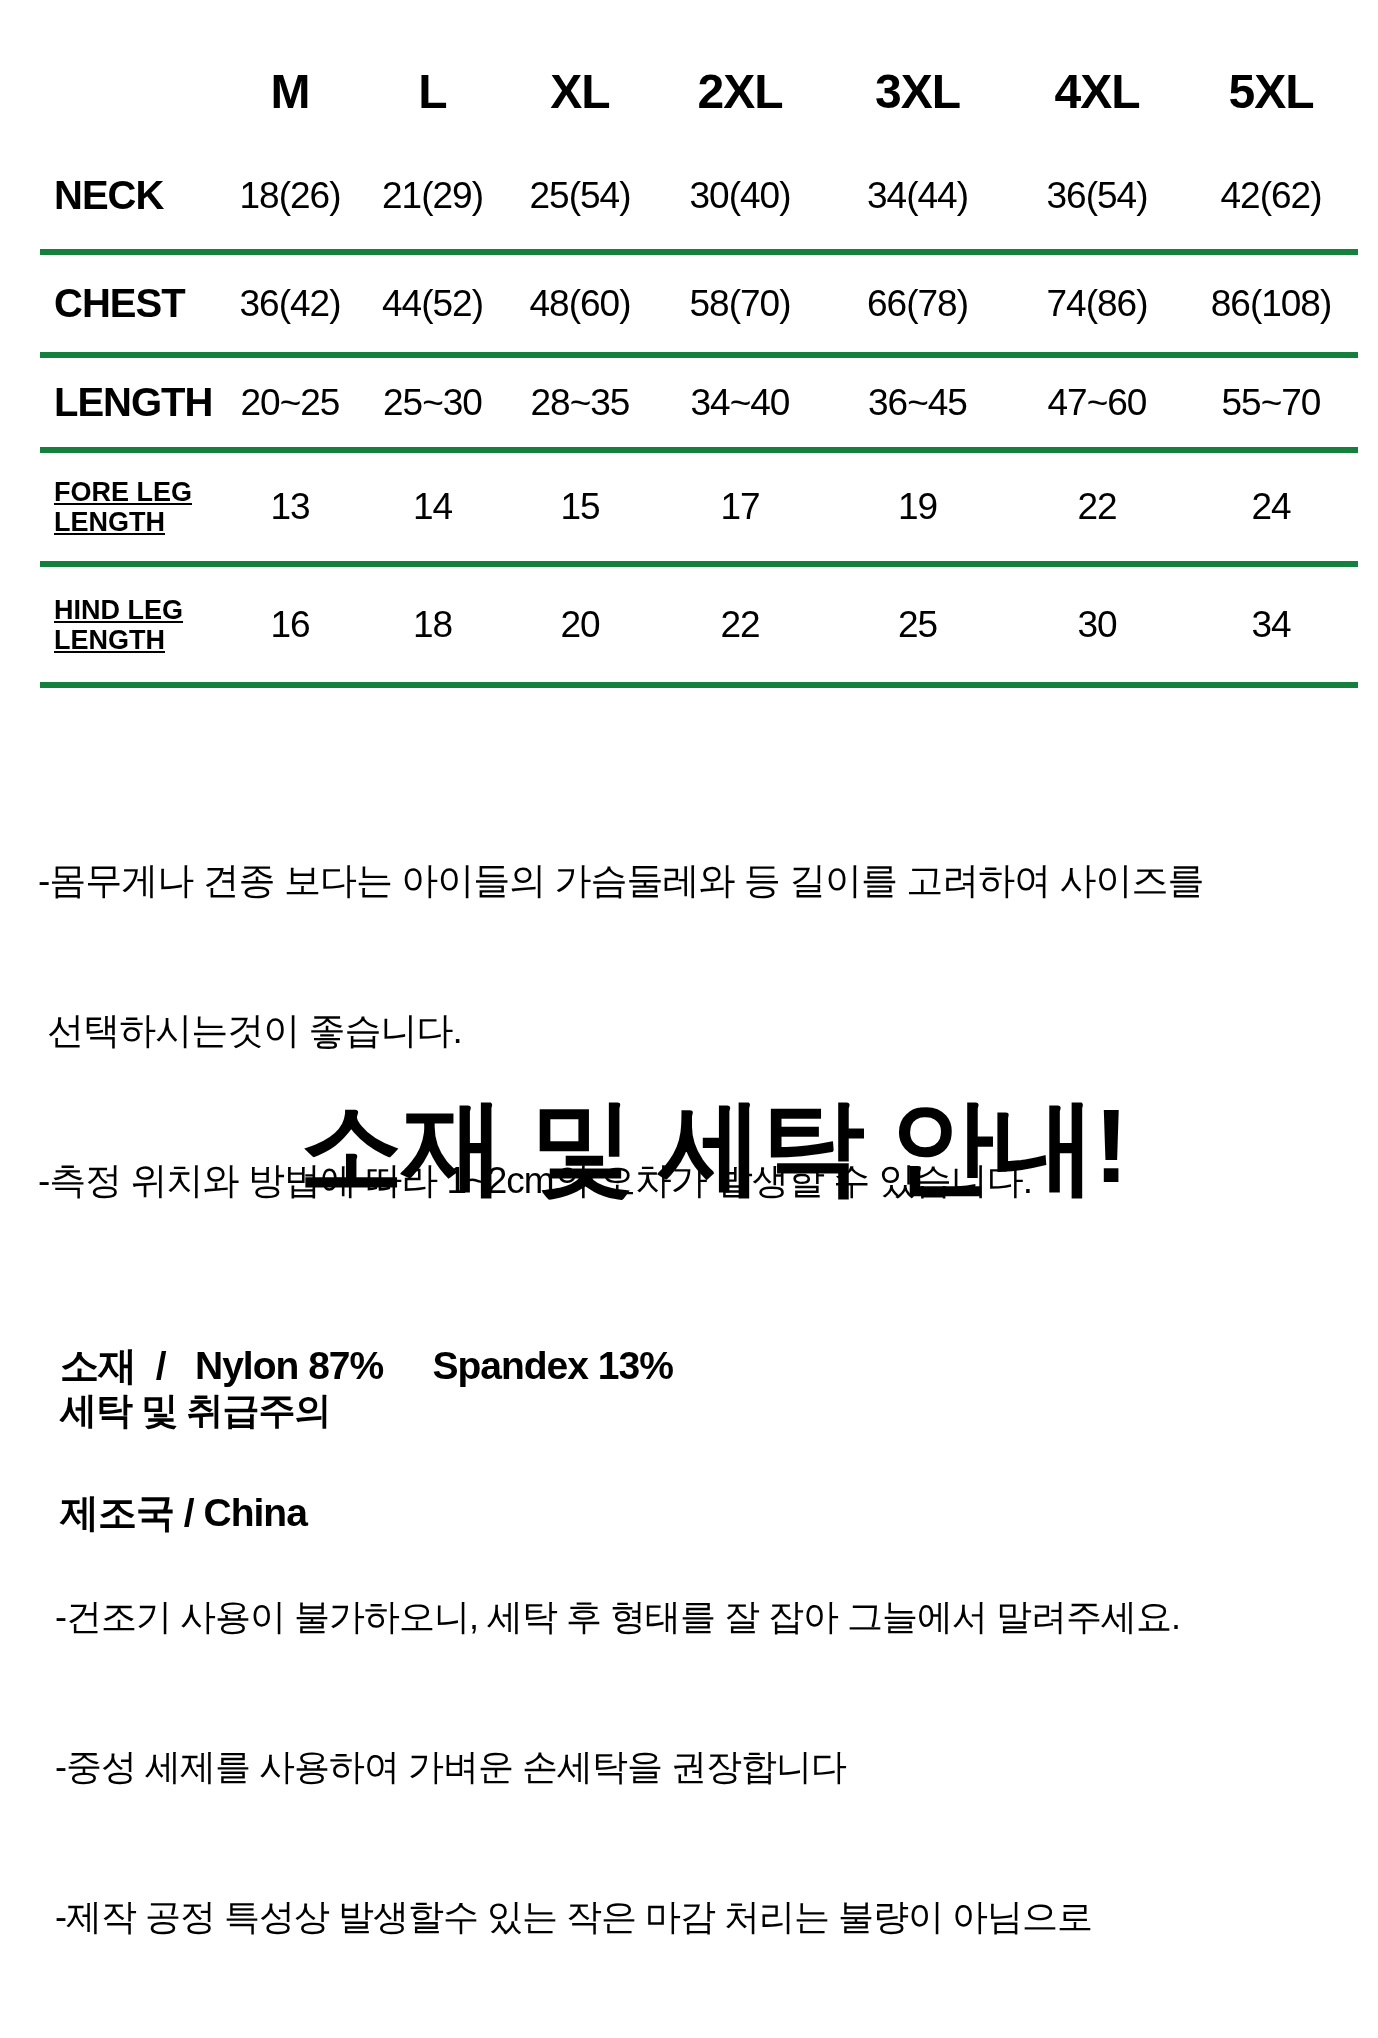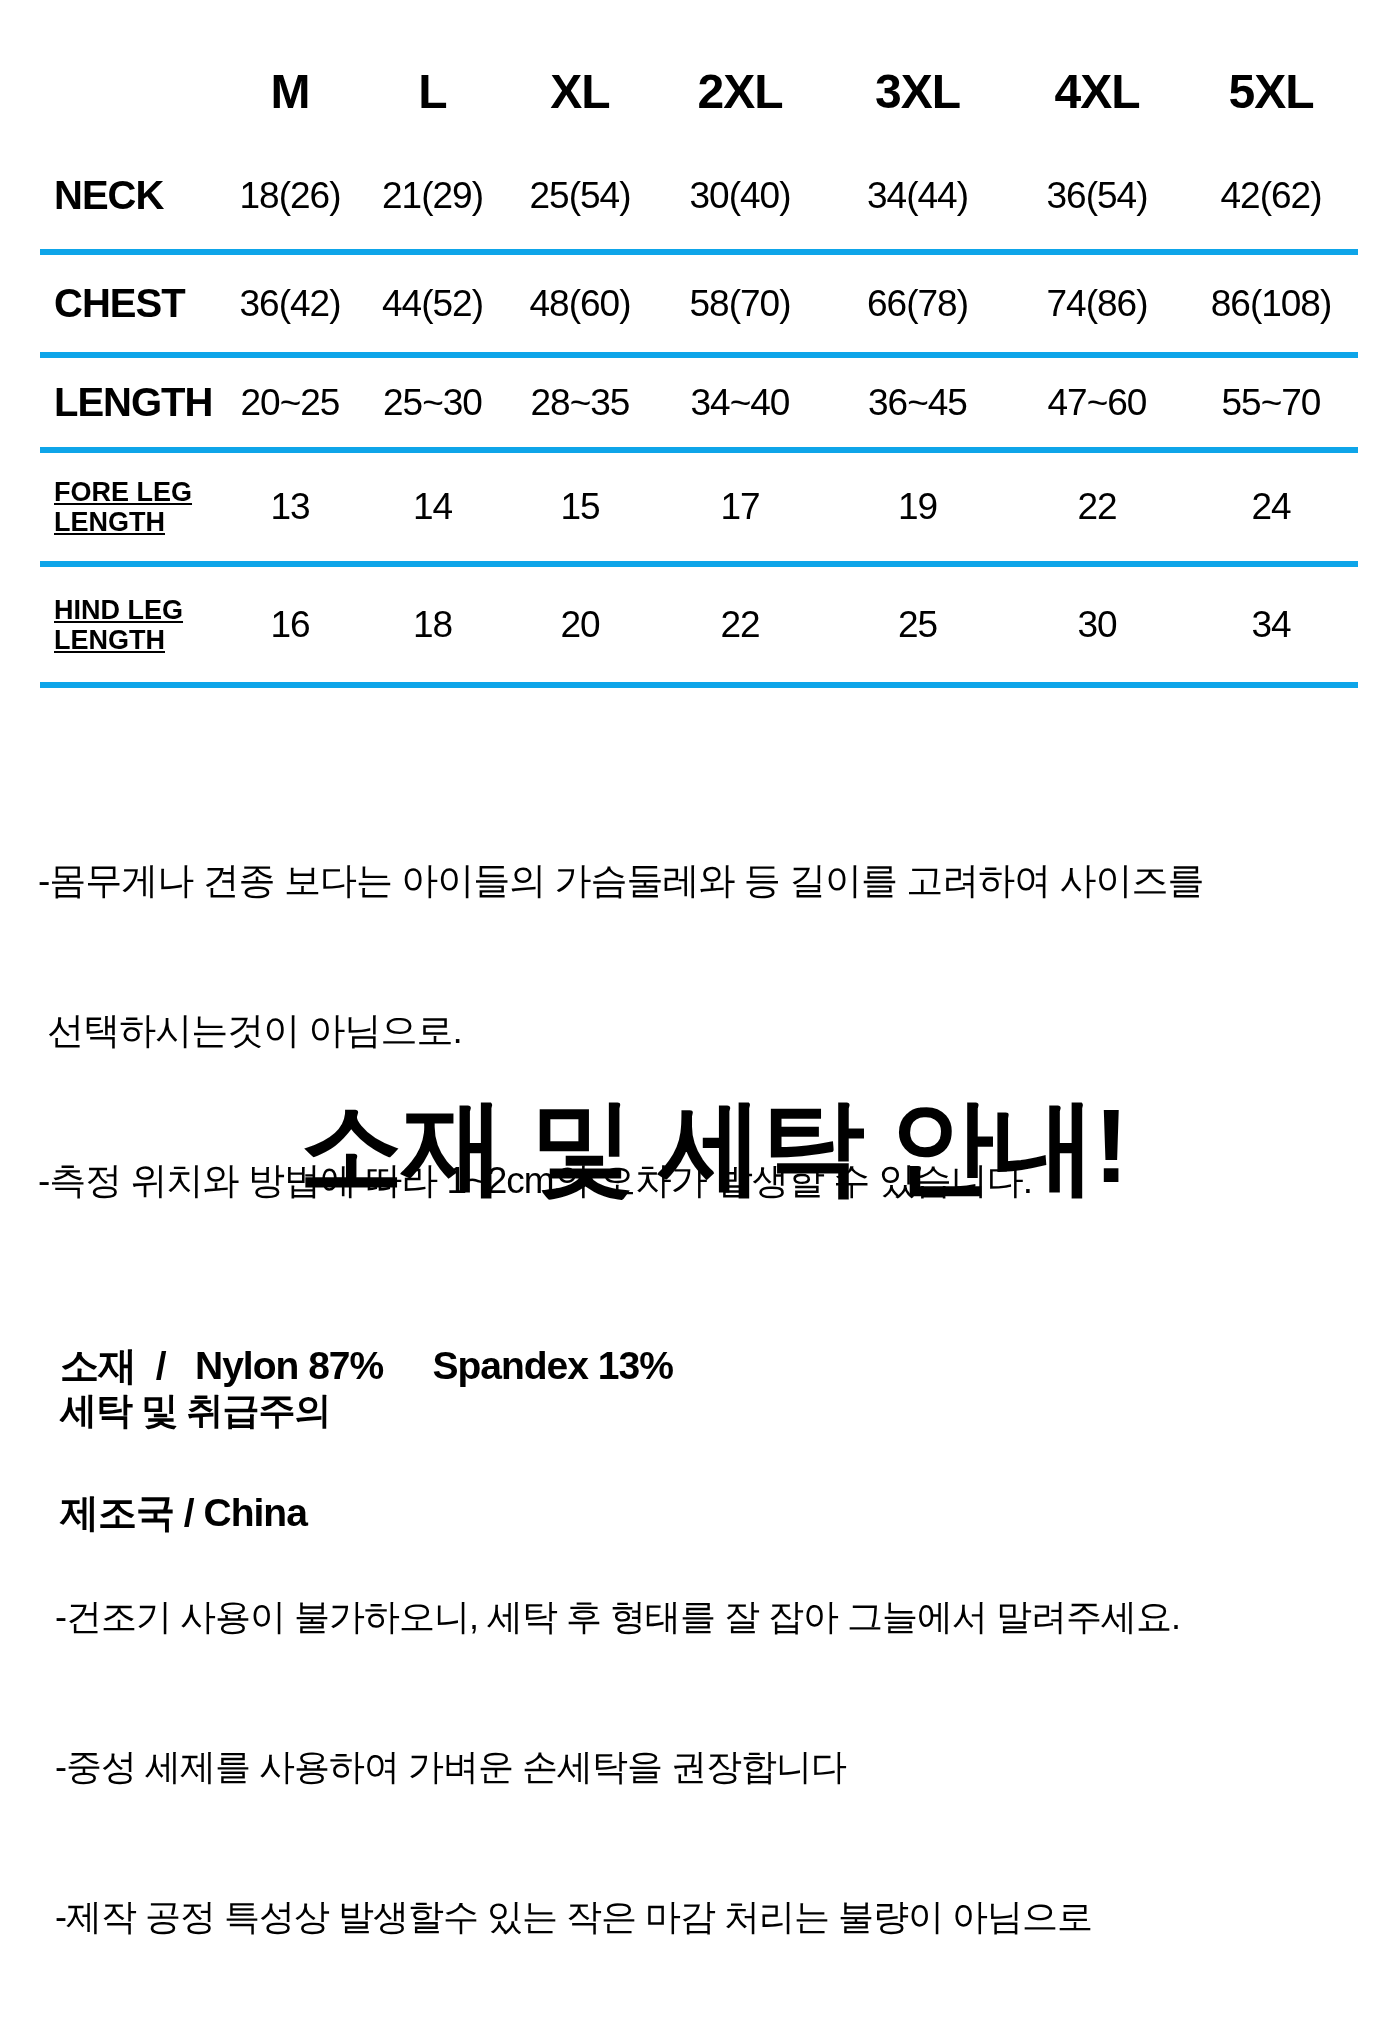--- a/index.html
+++ b/index.html
@@ -31,21 +31,21 @@
   .size-table col.c-5xl{ width: 174px; }
 
   .size-table th, .size-table td {
     padding: 0;
     text-align: center;
     vertical-align: middle;
     letter-spacing: -1px;
   }
   .size-table thead tr { height: 102px; }
   .size-table thead th { font-size: 48px; font-weight: bold; }
-  .size-table tbody tr { border-bottom: 6px solid #0ea5e9; }
+  .size-table tbody tr { border-bottom: 6px solid #15803d; }
   .size-table tr.r-neck   { height: 110px; }
   .size-table tr.r-chest  { height: 103px; }
   .size-table tr.r-length { height: 95px; }
   .size-table tr.r-fore   { height: 114px; }
   .size-table tr.r-hind   { height: 121px; }
 
   .size-table td.row-label {
     text-align: left;
     padding-left: 14px;
     font-size: 40px;
@@ -188,21 +188,21 @@
         <td class="val">22</td>
         <td class="val">25</td>
         <td class="val">30</td>
         <td class="val">34</td>
       </tr>
     </tbody>
   </table>
 
   <div class="size-notes">
     <div>-몸무게나 견종 보다는 아이들의 가슴둘레와 등 길이를 고려하여 사이즈를</div>
-    <div> 선택하시는것이 아님으로.</div>
+    <div> 선택하시는것이 좋습니다.</div>
     <div>-측정 위치와 방법에 따라 1~2cm의 오차가 발생할 수 있습니다.</div>
   </div>
 
   <div class="care-title">소재 및 세탁 안내!</div>
 
   <div class="material-block">
     <div>소재  /   Nylon 87%     Spandex 13%</div>
     <div>제조국 / China</div>
   </div>
 

